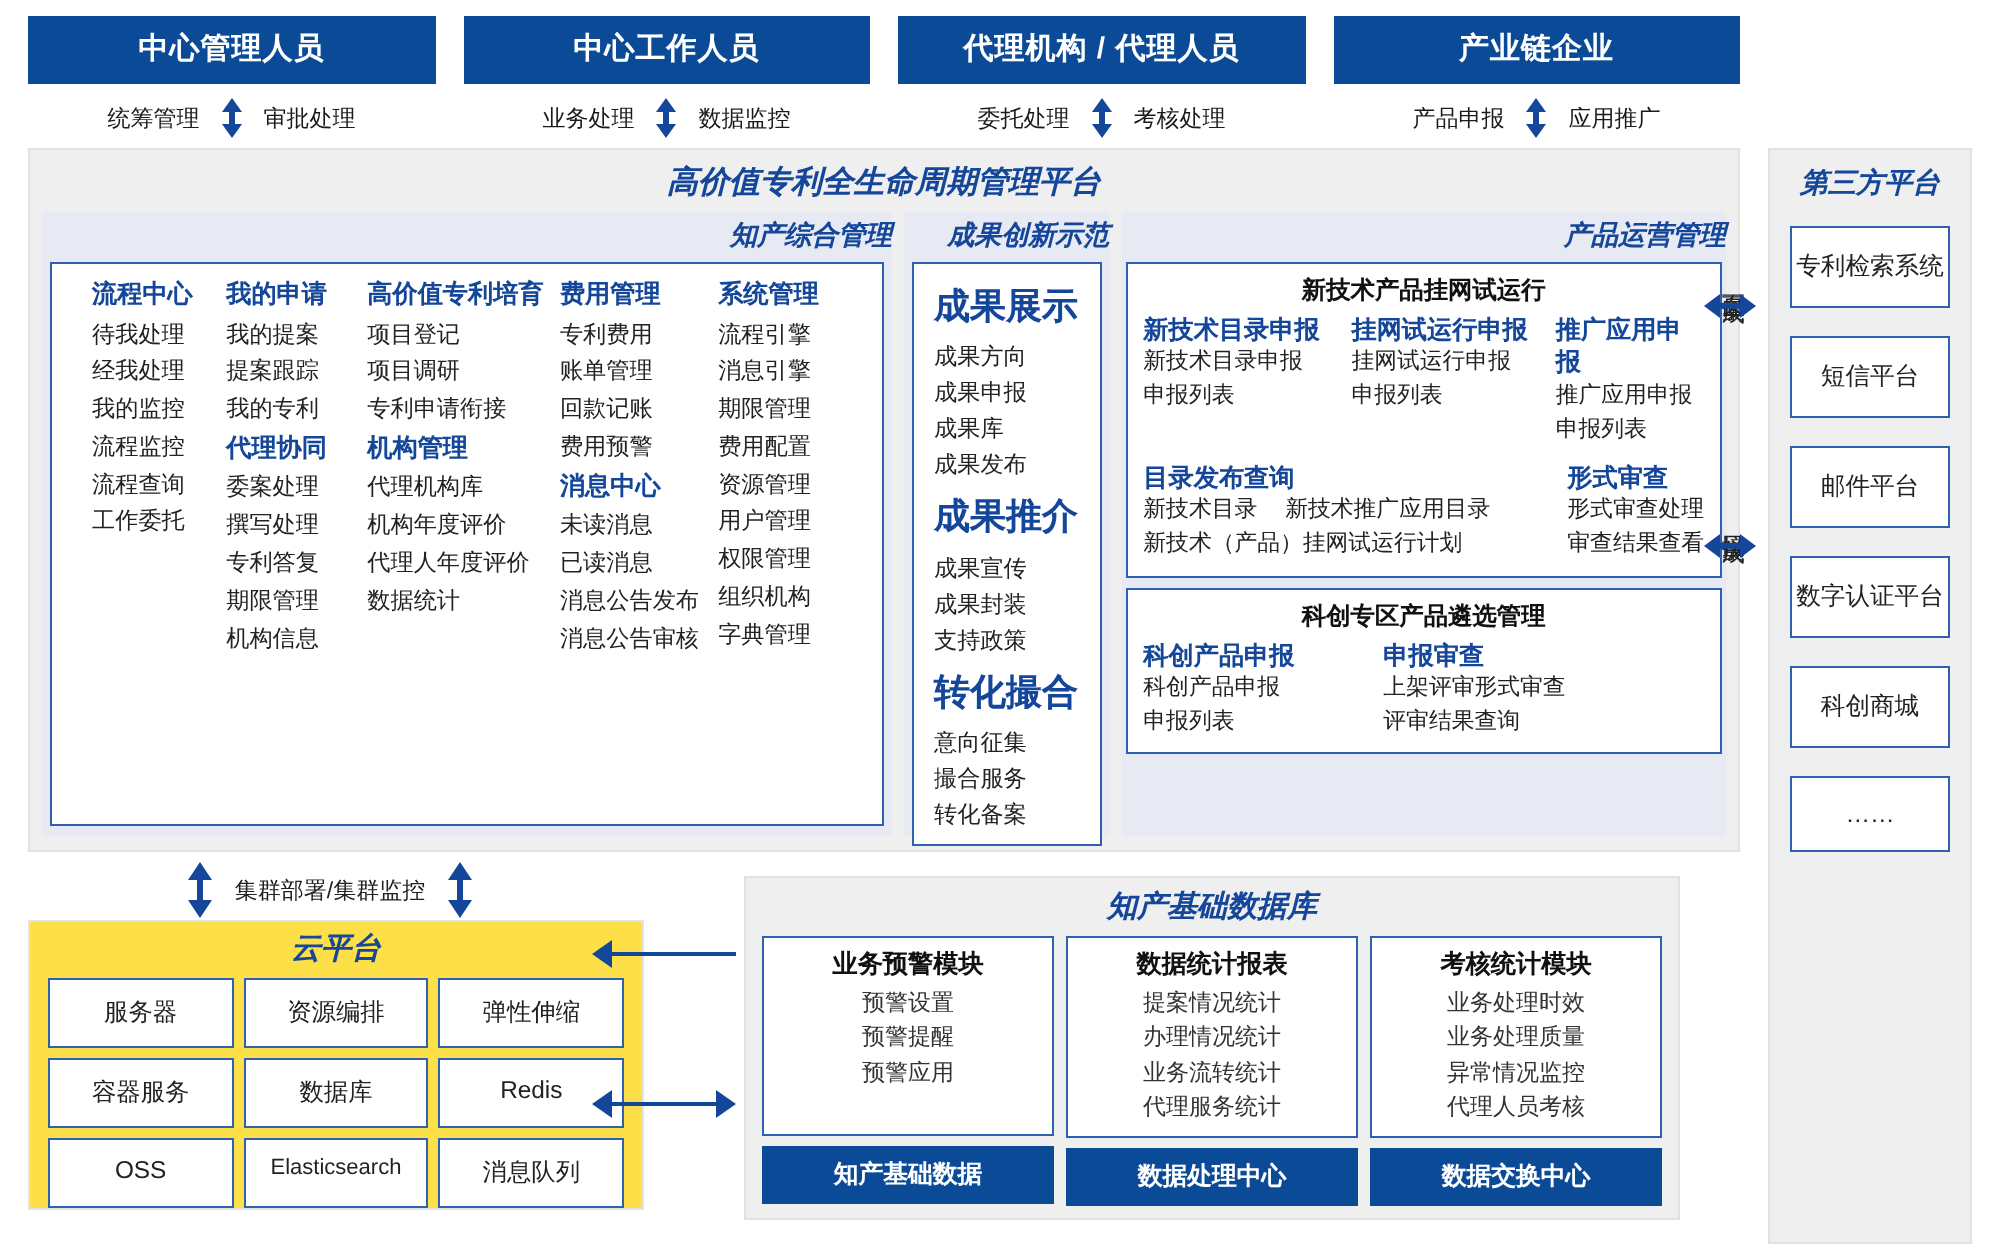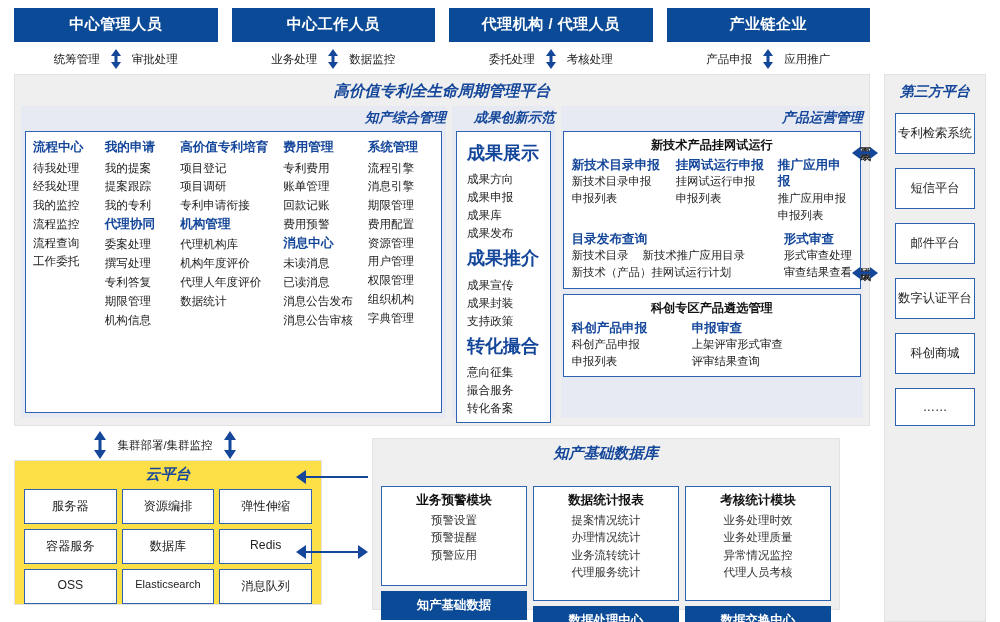--- a/index.html
+++ b/index.html
@@ -35,21 +35,21 @@
   .platform { position:absolute; left:14px; top:74px; width:856px; height:352px;
               background:#efefef; border:1px solid #e2e2e2; }
   .platform-title { text-align:center; font-weight:bold; font-style:italic;
                     font-size:15.5px; color:#14469a; padding:6px 0 4px; }
   .platform-body { display:flex; gap:6px; padding:0 6px 6px 6px; height:318px; }
 
   .group { background:#e7eaf3; display:flex; flex-direction:column; }
   .group-title { text-align:right; font-weight:bold; font-style:italic;
                  font-size:13.5px; color:#14469a; padding:3px 0 4px; }
   .group-box { background:#fff; border:1.5px solid #2e62b0; margin:0 4px 5px 4px;
-               flex:1; padding:6px 7px; }
+               flex:1; padding:6px 20px; }
 
   .g-zcgl { width:425px; }
   .g-cgcx { width:108px; }
   .g-cpyy { flex:1; }
 
   .cols { display:flex; }
   .col { display:flex; flex-direction:column; }
   .hd { color:#14469a; font-weight:bold; font-size:12.6px; line-height:1.55;
         margin-bottom:1px; white-space:nowrap; }
   .it { color:#222; font-size:11.6px; line-height:1.62; white-space:nowrap; }
@@ -125,22 +125,22 @@
             font-size:12.2px; color:#222; padding:8px 0; }
   .cl-box.small { font-size:11px; }
 
   
   .dbp { position:absolute; left:372px; top:438px; width:468px; height:172px;
          background:#efefef; border:1px solid #e2e2e2; }
   .dbp-title { text-align:center; font-weight:bold; font-style:italic;
                font-size:15px; color:#14469a; padding:5px 0 5px; }
   .dbp-grid { display:flex; gap:6px; padding:0 8px; }
   .dbcol { flex:1; display:flex; flex-direction:column; }
-  .dbcard { border:1.5px solid #2e62b0; background:#fff; padding:5px 0 18px;
-            text-align:center; min-height:100px;margin-top:18px; }
+  .dbcard { border:1.5px solid #2e62b0; background:#fff; padding:5px 0 4px;
+            text-align:center; min-height:100px; }
   .dbcard .t { font-weight:bold; font-size:12.6px; color:#111; margin-bottom:3px; }
   .dbcard .i { font-size:11.5px; color:#333; line-height:1.52; }
   .dbfoot { background:#0b4a96; color:#fff; font-weight:bold; font-size:12.4px;
             text-align:center; padding:6px 0; margin-top:5px; }
   .arr-left { position:absolute; left:296px; top:470px; width:72px; height:14px; }
   .arr-left .shaft { position:absolute; left:8px; top:6px; width:64px;
                      height:2.2px; background:#14469a; }
   .arr-left .head { position:absolute; left:0; top:0;
       border-top:7px solid transparent; border-bottom:7px solid transparent;
       border-right:10px solid #14469a; }

